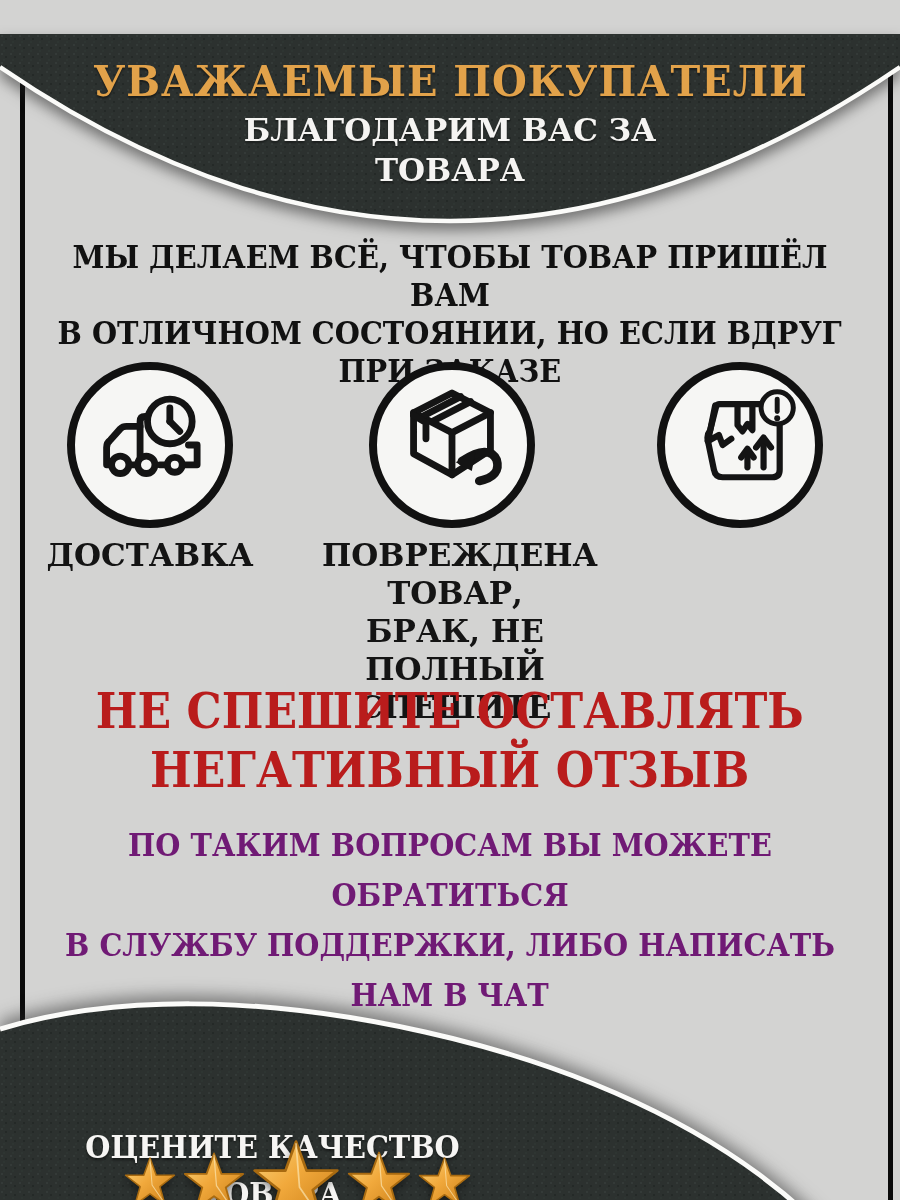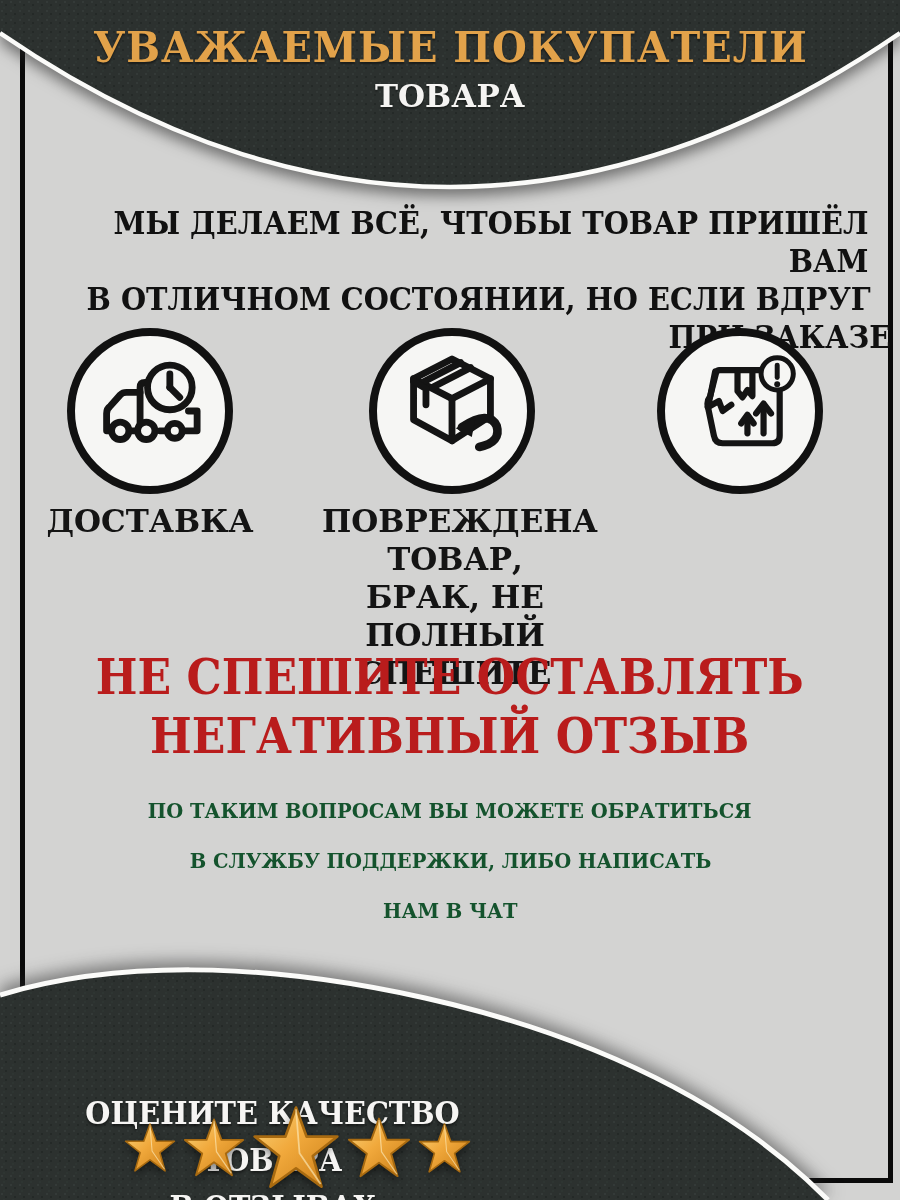--- a/index.html
+++ b/index.html
@@ -2,21 +2,21 @@
 <html><head>
 <meta charset="utf-8">
 <style>
   html,body{margin:0;padding:0;}
   body{
     width:900px;height:1200px;overflow:hidden;position:relative;
     background:#d3d3d2;
     font-family:"DejaVu Serif","Liberation Serif",serif;
     -webkit-font-smoothing:antialiased;
   }
-  .canvas{position:absolute;inset:0;}
+  .canvas{position:absolute;inset:0;margin-top:34px;}
 
   
   .frame{
     position:absolute;left:20px;top:0;width:873px;height:1183px;
     box-sizing:border-box;
     border-left:5px solid #0a0a0a;
     border-right:5px solid #0a0a0a;
     border-bottom:5px solid #0a0a0a;
     z-index:1;
   }
@@ -24,39 +24,39 @@
   
   .header-curve{position:absolute;top:0;left:0;z-index:2;filter:drop-shadow(0 7px 7px rgba(35,35,35,.55));}
   .footer-curve{position:absolute;top:940px;left:0;z-index:2;filter:drop-shadow(0 -6px 8px rgba(35,35,35,.5));}
 
   .txt{position:absolute;left:0;width:900px;text-align:center;font-weight:700;z-index:3;}
   .squeeze{display:inline-block;transform:scaleX(.93);transform-origin:center;}
 
   .header-title{top:22px;font-size:43px;color:#e2a24a;letter-spacing:1px;text-shadow:0 2px 2px rgba(0,0,0,.45);}
   .header-sub{top:76px;font-size:31px;line-height:40px;color:#f5f4f2;text-shadow:0 2px 2px rgba(0,0,0,.4);}
 
-  .intro{top:204px;font-size:31px;line-height:38px;color:#111;text-align:right;}
+  .intro{top:204px;font-size:31px;line-height:38px;color:#111;}
 
   .icon-circle{
     position:absolute;top:328px;width:150px;height:150px;border-radius:50%;
     background:#f6f6f4;border:8px solid #111;z-index:3;
     display:flex;align-items:center;justify-content:center;
   }
   .c1{left:67px;} .c2{left:369px;} .c3{left:657px;}
   .icon-circle svg{width:124px;height:124px;}
 
   .caption{position:absolute;top:502px;text-align:center;font-weight:700;
     font-size:31px;line-height:38px;color:#141414;z-index:3;}
   .cap1{left:20px;width:260px;}
   .cap2{left:322px;width:266px;}
   .cap3{left:610px;width:260px;}
 
   .warning{top:648px;font-size:48px;line-height:59px;color:#b91c1c;}
   .warning .squeeze{transform:scaleX(.92);}
-  .support{top:786px;font-size:21px;line-height:50px;color:#14532d;}
+  .support{top:786px;font-size:31px;line-height:50px;color:#701a75;}
 
   .footer-text{top:1090px;width:545px;font-size:32px;line-height:47px;color:#f6f5f3;
     text-shadow:0 2px 3px rgba(0,0,0,.5);}
   .footer-text .squeeze{transform:scaleX(.9);}
 
   .stars{position:absolute;top:1100px;left:0;width:595px;height:96px;z-index:3;
     display:flex;align-items:center;justify-content:center;gap:7px;
     filter:drop-shadow(0 4px 4px rgba(0,0,0,.45));}
   .stars .star{flex:0 0 auto;}
   .stars .star:nth-of-type(1){width:52px;height:52px;}
@@ -97,20 +97,21 @@
       </pattern>
     </defs>
     <path d="M0,55 C110,22 255,20 425,58 C595,96 735,165 828,260 L0,260 Z" fill="url(#tex2)"></path>
     <path d="M0,55 C110,22 255,20 425,58 C595,96 735,165 828,260" fill="none" stroke="#fbfbf9" stroke-width="5"></path>
   </svg>
 
   <div class="txt header-title">
     <span class="squeeze">УВАЖАЕМЫЕ ПОКУПАТЕЛИ</span>
   </div>
   <div class="txt header-sub">
+    <div>БЛАГОДАРИМ ВАС ЗА</div>
     <div>ТОВАРА</div>
   </div>
 
   <div class="txt intro">
     <div><span class="squeeze">МЫ ДЕЛАЕМ ВСЁ, ЧТОБЫ ТОВАР ПРИШЁЛ ВАМ</span></div>
     <div><span class="squeeze">В ОТЛИЧНОМ СОСТОЯНИИ, НО ЕСЛИ ВДРУГ</span></div>
     <div><span class="squeeze">ПРИ ЗАКАЗЕ</span></div>
   </div>
 
   <div class="icon-circle c1">

